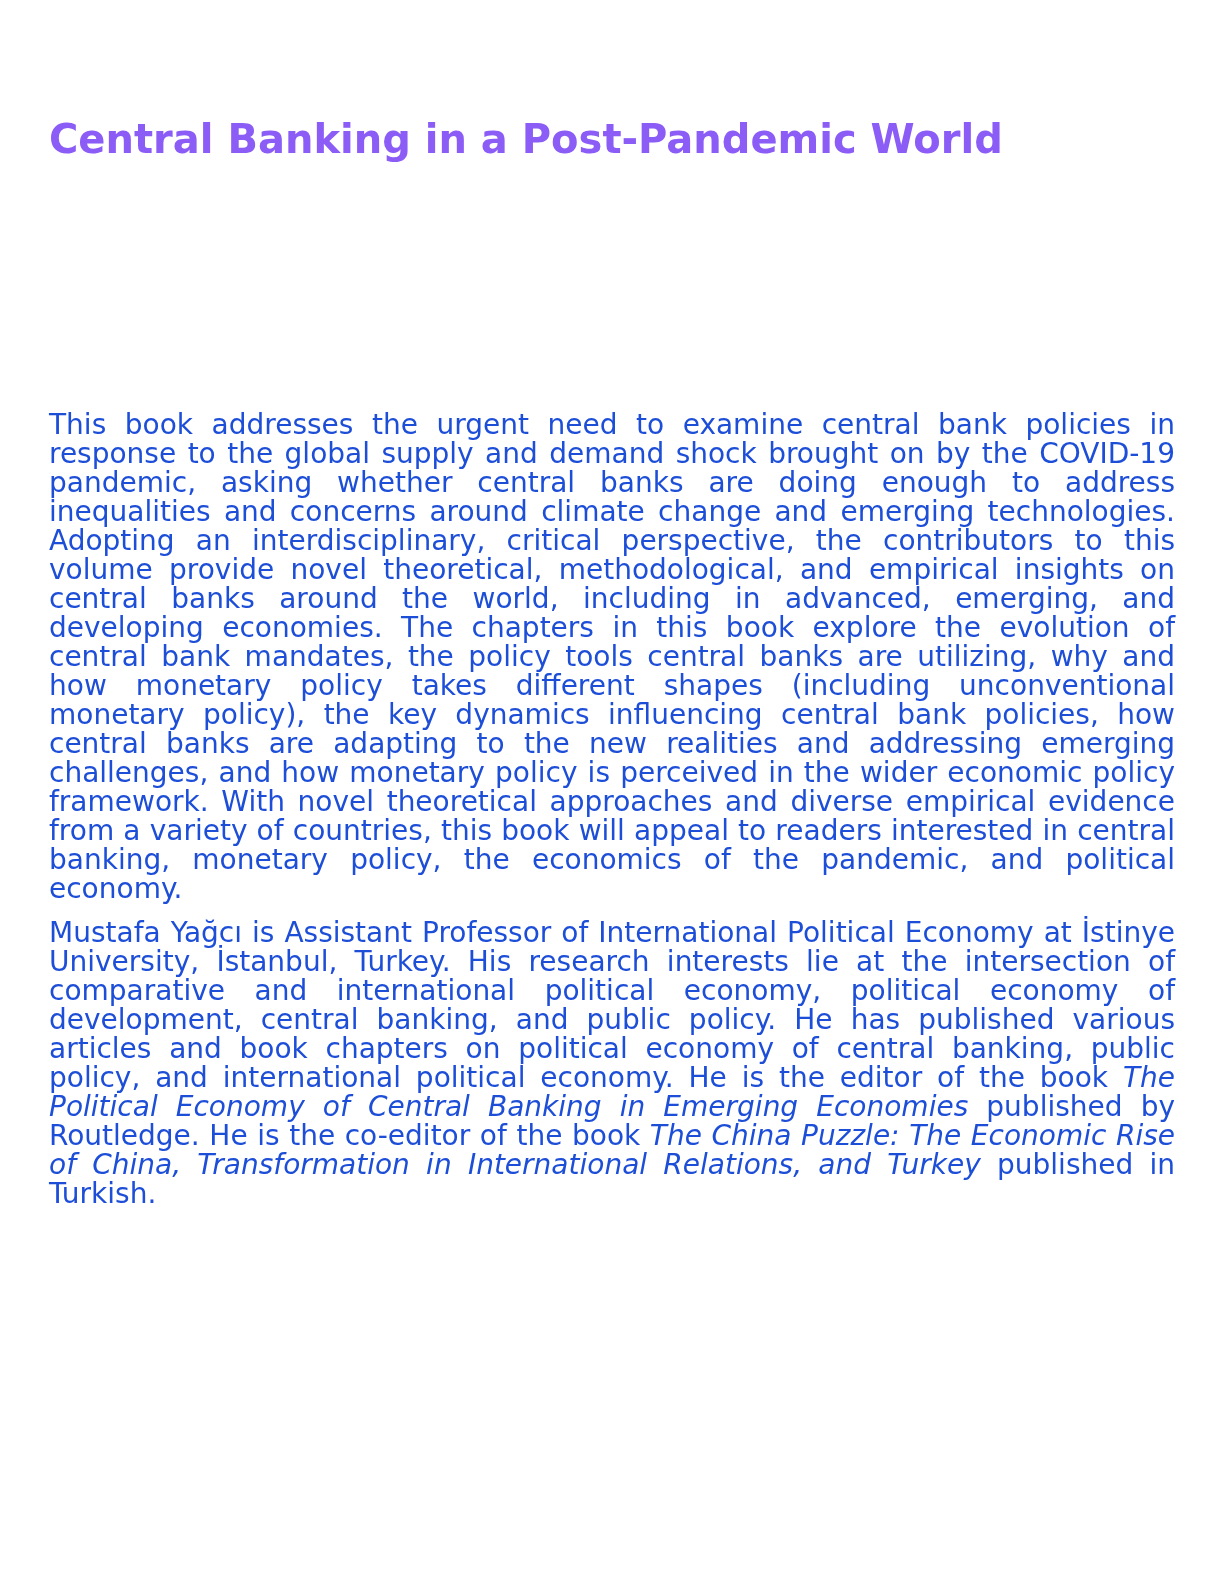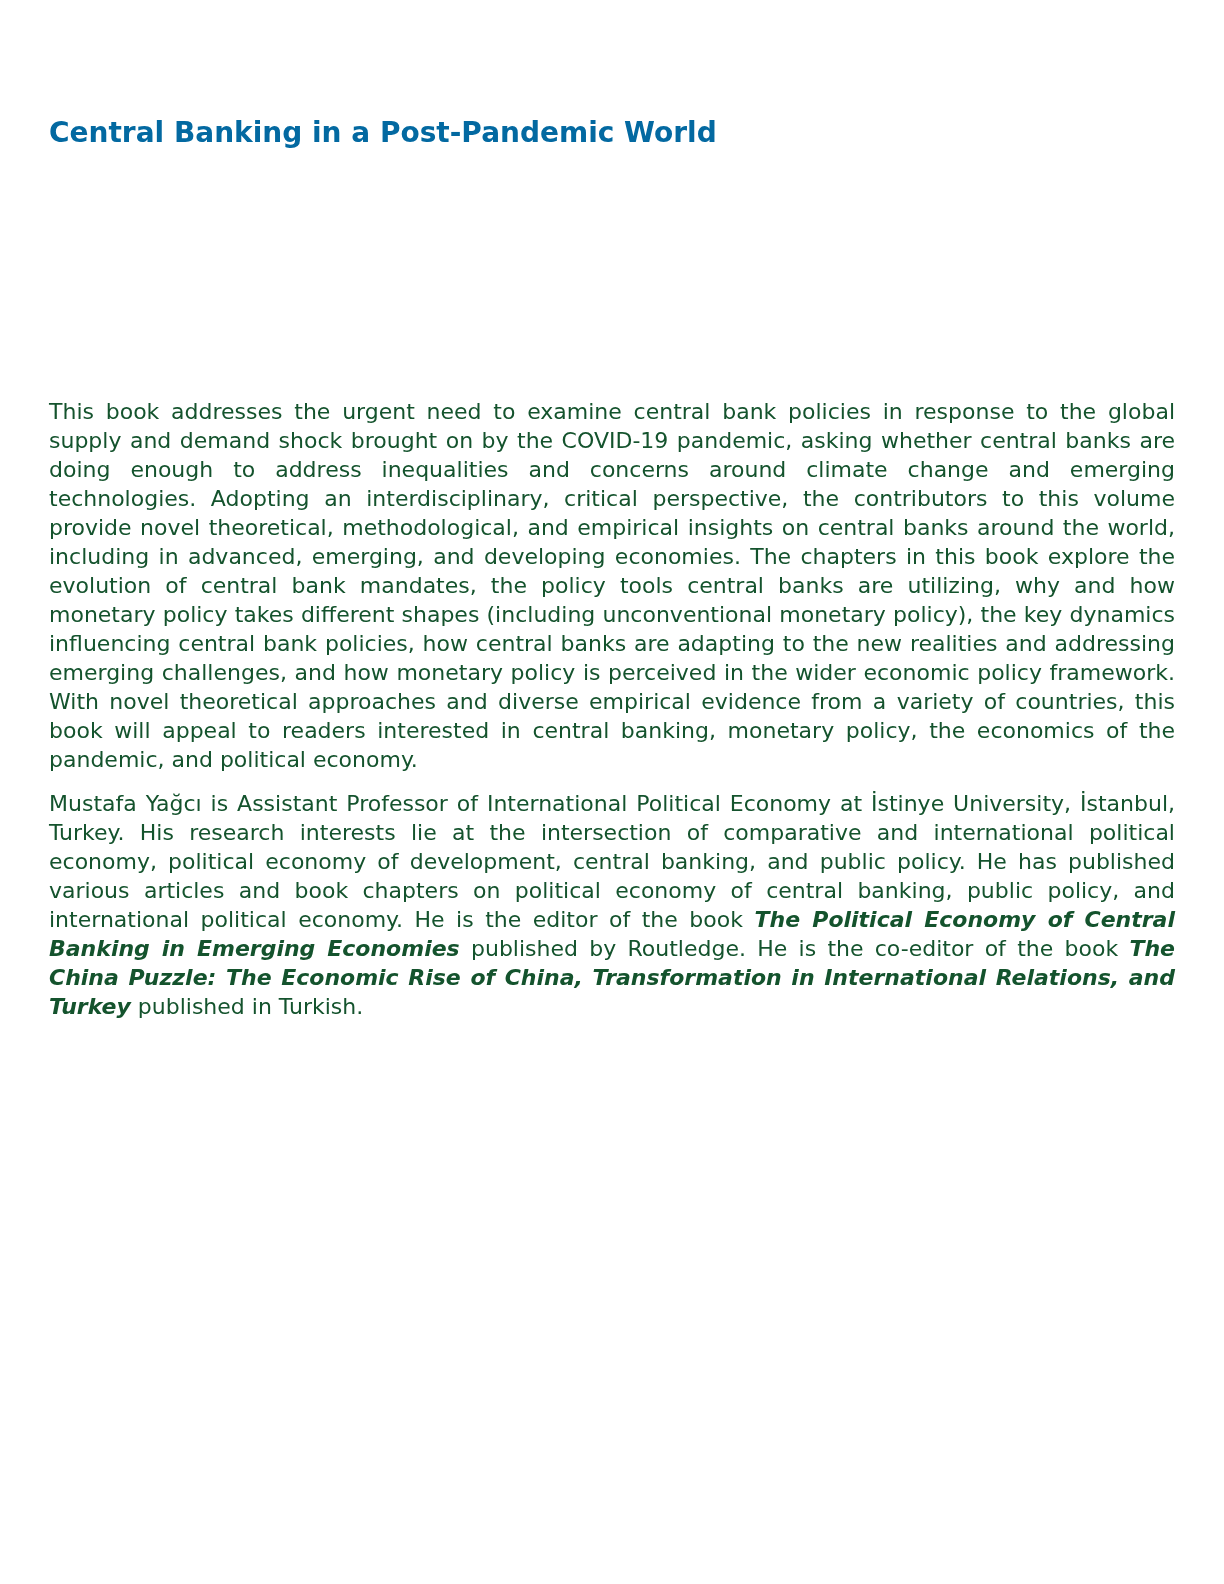--- a/index.html
+++ b/index.html
@@ -14,37 +14,37 @@
   }
   .page {
     width: 1224px;
     min-height: 1584px;
     padding: 0 49px 0 49px;
     background: #ffffff;
   }
   h1.book-title {
     margin-top: 116px;
     margin-bottom: 248px;
-    font-size: 28px;
+    font-size: 40px;
     font-weight: bold;
     letter-spacing: 0px;
-    color: #0369a1;
+    color: #8b5cf6;
     font-family: "DejaVu Sans", "Liberation Sans", sans-serif;
   }
   p.body-text {
-    font-size: 22px;
+    font-size: 28px;
     line-height: 29px;
     text-align: justify;
-    color: #14532d;
+    color: #1d4ed8;
   }
   p.body-text + p.body-text {
     margin-top: 15px;
   }
   .bold { font-weight: normal; }
-  .italic { font-style: italic; font-weight: bold; }
+  .italic { font-style: italic; }
 </style>
 </head>
 <body>
 
 <div class="page">
 
   <h1 class="book-title">Central Banking in a Post-Pandemic World</h1>
 
   <p class="body-text">This book addresses the urgent need to examine central bank policies in response to the global supply and demand shock brought on by the COVID-19 pandemic, asking whether central banks are doing enough to address inequalities and concerns around climate change and emerging technologies. Adopting an interdisciplinary, critical perspective, the contributors to this volume provide novel theoretical, methodological, and empirical insights on central banks around the world, including in advanced, emerging, and developing economies. The chapters in this book explore the evolution of central bank mandates, the policy tools central banks are utilizing, why and how monetary policy takes different shapes (including unconventional monetary policy), the key dynamics influencing central bank policies, how central banks are adapting to the new realities and addressing emerging challenges, and how monetary policy is perceived in the wider economic policy framework. With novel theoretical approaches and diverse empirical evidence from a variety of countries, this book will appeal to readers interested in central banking, monetary policy, the economics of the pandemic, and political economy.</p>
 

